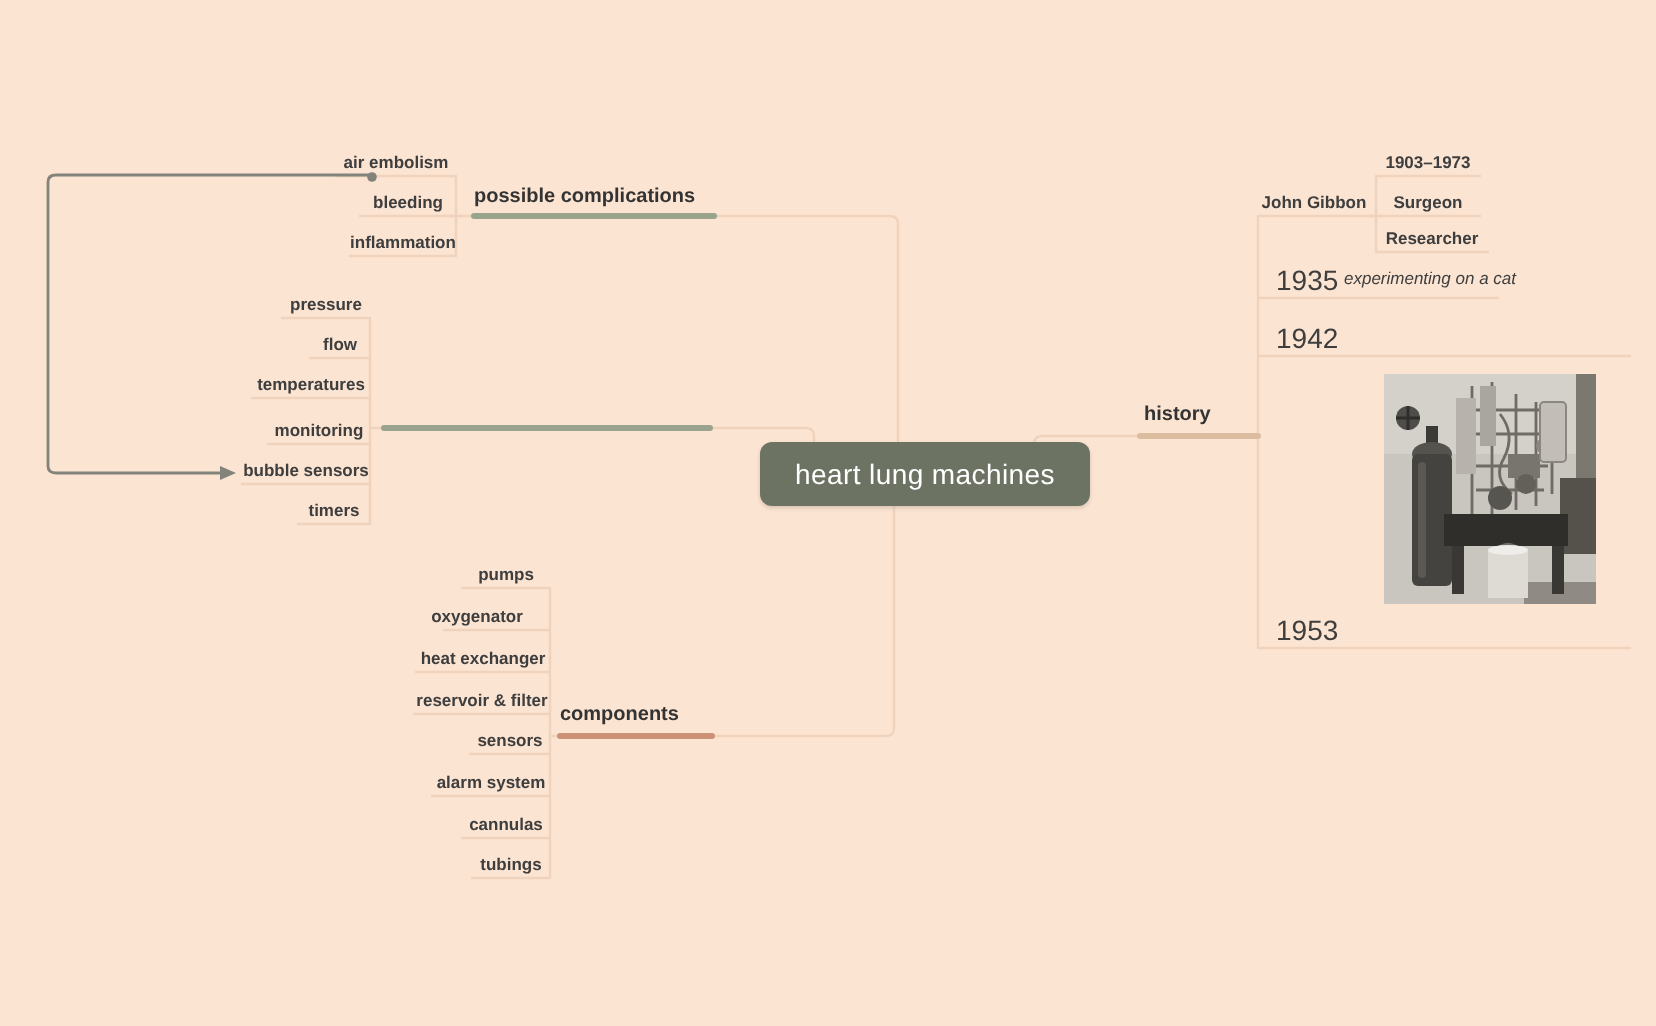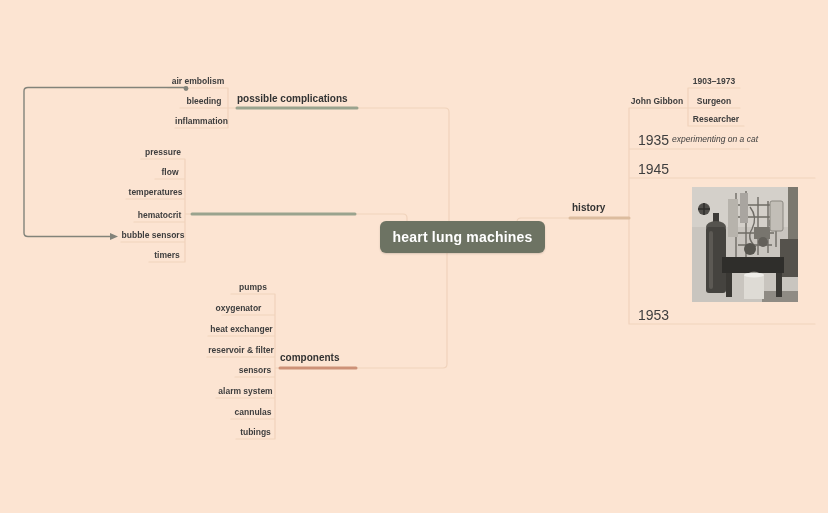--- a/index.html
+++ b/index.html
@@ -17,21 +17,21 @@
   .ev-year{
     position:absolute;left:638px;width:30px;height:11px;line-height:11px;
     font-size:14px;color:#3e3e3e;text-align:left;
   }
   .ev-text{
     position:absolute;left:672px;width:143px;font-size:8.5px;line-height:11px;
     color:#3e3e3e;text-align:left;cursor:pointer;
   }
   .root-node{
     position:absolute;left:380px;top:221px;width:165px;height:32px;
-    background:#6d7363;border-radius:6px;color:#ffffff;font-size:14px;font-weight:bold;
+    background:#6d7363;border-radius:6px;color:#ffffff;font-size:14px;font-weight:normal;
     text-align:center;line-height:32px;letter-spacing:0.2px;cursor:pointer;
     box-shadow:0 1px 2px rgba(0,0,0,0.15);
   }
   .photo{
     position:absolute;left:692px;top:187px;width:106px;height:115px;cursor:pointer;
   }
 </style>
 </head>
 <body>
 
@@ -67,21 +67,21 @@
   <div class="root-node">heart lung machines</div>
 
   <div class="branch-label" style="left:237px;top:92px;width:120px;">possible complications</div>
   <div class="leaf" style="left:168px;top:75px;width:60px;">air embolism</div>
   <div class="leaf" style="left:180px;top:95px;width:48px;">bleeding</div>
   <div class="leaf" style="left:175px;top:115px;width:53px;">inflammation</div>
 
   <div class="leaf" style="left:141px;top:146px;width:44px;">pressure</div>
   <div class="leaf" style="left:155px;top:166px;width:30px;">flow</div>
   <div class="leaf" style="left:126px;top:186px;width:59px;">temperatures</div>
-  <div class="leaf" style="left:134px;top:209px;width:51px;">hematocrit</div>
+  <div class="leaf" style="left:134px;top:209px;width:51px;">monitoring</div>
   <div class="leaf" style="left:121px;top:229px;width:64px;">bubble sensors</div>
   <div class="leaf" style="left:149px;top:249px;width:36px;">timers</div>
 
   <div class="branch-label" style="left:280px;top:351px;width:76px;">components</div>
   <div class="leaf" style="left:231px;top:281px;width:44px;">pumps</div>
   <div class="leaf" style="left:212px;top:302px;width:53px;">oxygenator</div>
   <div class="leaf" style="left:208px;top:323px;width:67px;">heat exchanger</div>
   <div class="leaf" style="left:207px;top:344px;width:68px;">reservoir &amp; filter</div>
   <div class="leaf" style="left:235px;top:364px;width:40px;">sensors</div>
   <div class="leaf" style="left:216px;top:385px;width:59px;">alarm system</div>
@@ -90,21 +90,21 @@
 
   <div class="branch-label" style="left:572px;top:201px;width:57px;">history</div>
   <div class="leaf" style="left:629px;top:95px;width:56px;">John Gibbon</div>
   <div class="leaf" style="left:688px;top:75px;width:52px;">1903–1973</div>
   <div class="leaf" style="left:688px;top:95px;width:52px;">Surgeon</div>
   <div class="leaf" style="left:688px;top:113px;width:56px;">Researcher</div>
 
   <div class="ev-year" style="bottom:367px;">1935</div>
   <div class="ev-text" style="bottom:368px;font-style:italic;">experimenting on a cat</div>
 
-  <div class="ev-year" style="bottom:338px;">1945</div>
+  <div class="ev-year" style="bottom:338px;">1942</div>
 
   <div class="ev-year" style="bottom:192px;">1953</div>
 
   <div class="photo">
     <svg width="106" height="115" viewBox="0 0 106 115">
       <rect x="0" y="0" width="106" height="115" fill="#c9c5bf"></rect>
       <rect x="0" y="0" width="106" height="40" fill="#d4d0ca"></rect>
       <rect x="96" y="0" width="10" height="62" fill="#7b786f"></rect>
       <rect x="88" y="52" width="18" height="38" fill="#55524c"></rect>
       <rect x="70" y="104" width="36" height="11" fill="#8f8b84"></rect>

